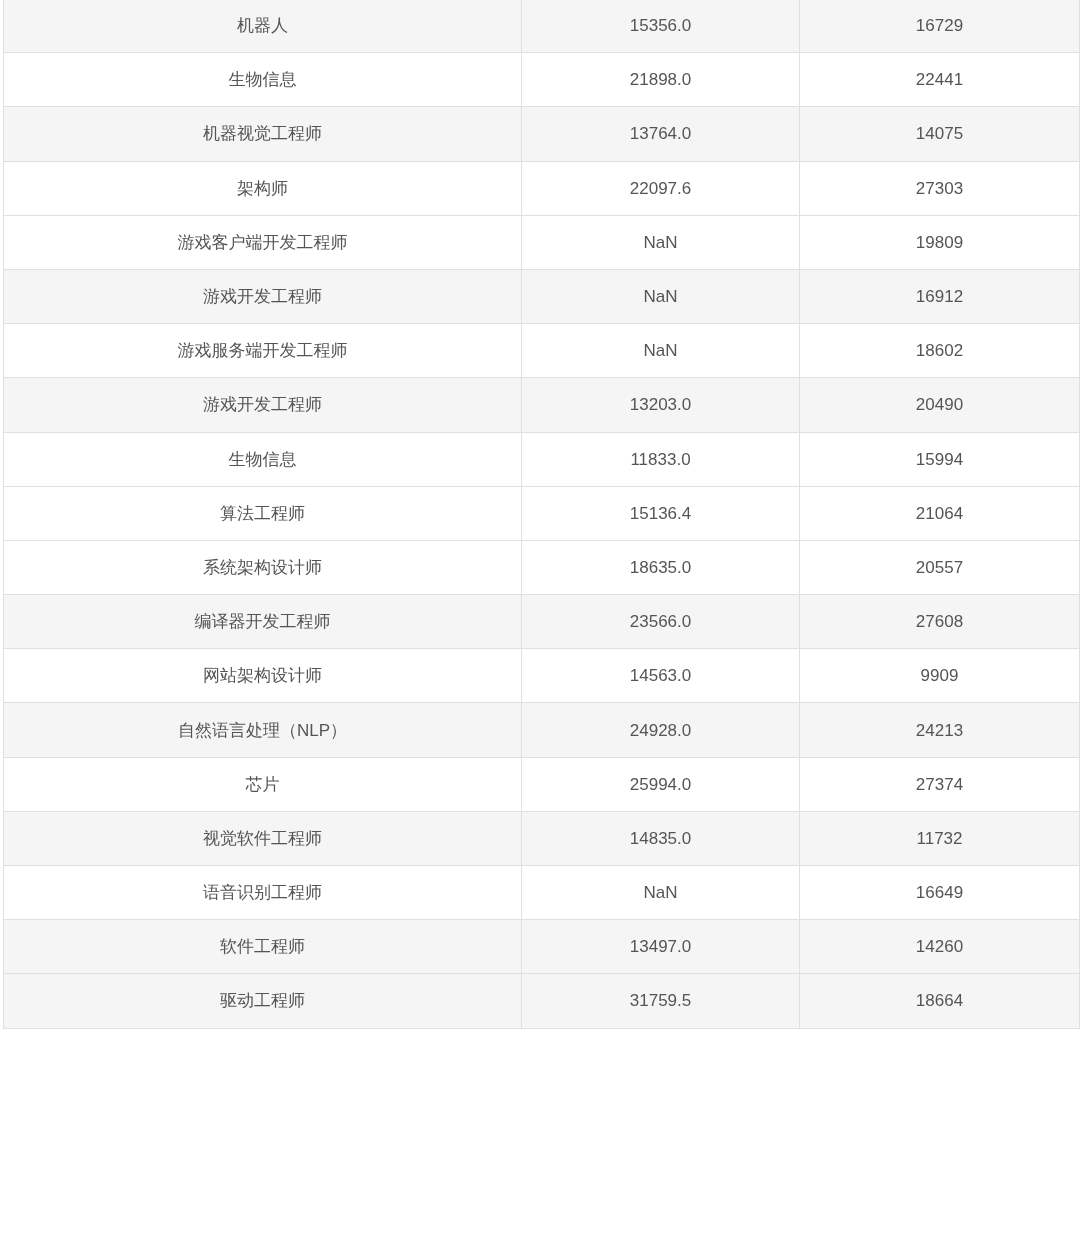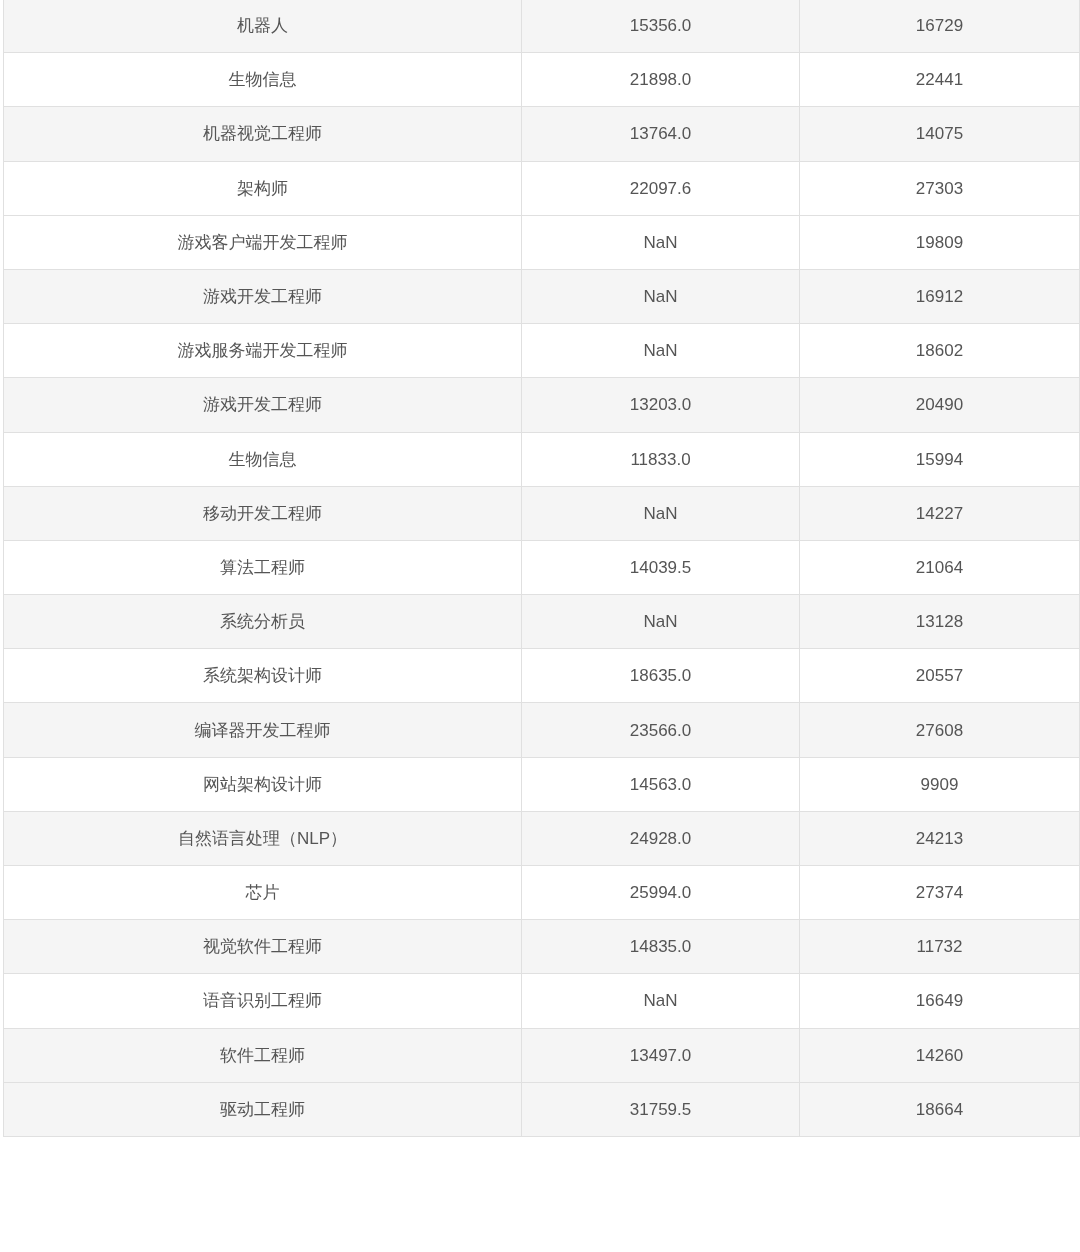--- a/index.html
+++ b/index.html
@@ -86,34 +86,24 @@
         <tr class="row-odd">
           <td>游戏开发工程师</td>
           <td>13203.0</td>
           <td>20490</td>
         </tr>
         <tr class="row-even">
           <td>生物信息</td>
           <td>11833.0</td>
           <td>15994</td>
         </tr>
-        <tr class="row-odd">
-          <td>移动开发工程师</td>
-          <td>NaN</td>
-          <td>14227</td>
-        </tr>
         <tr class="row-even">
           <td>算法工程师</td>
-          <td>14039.5</td>
+          <td>15136.4</td>
           <td>21064</td>
-        </tr>
-        <tr class="row-odd">
-          <td>系统分析员</td>
-          <td>NaN</td>
-          <td>13128</td>
         </tr>
         <tr class="row-even">
           <td>系统架构设计师</td>
           <td>18635.0</td>
           <td>20557</td>
         </tr>
         <tr class="row-odd">
           <td>编译器开发工程师</td>
           <td>23566.0</td>
           <td>27608</td>

